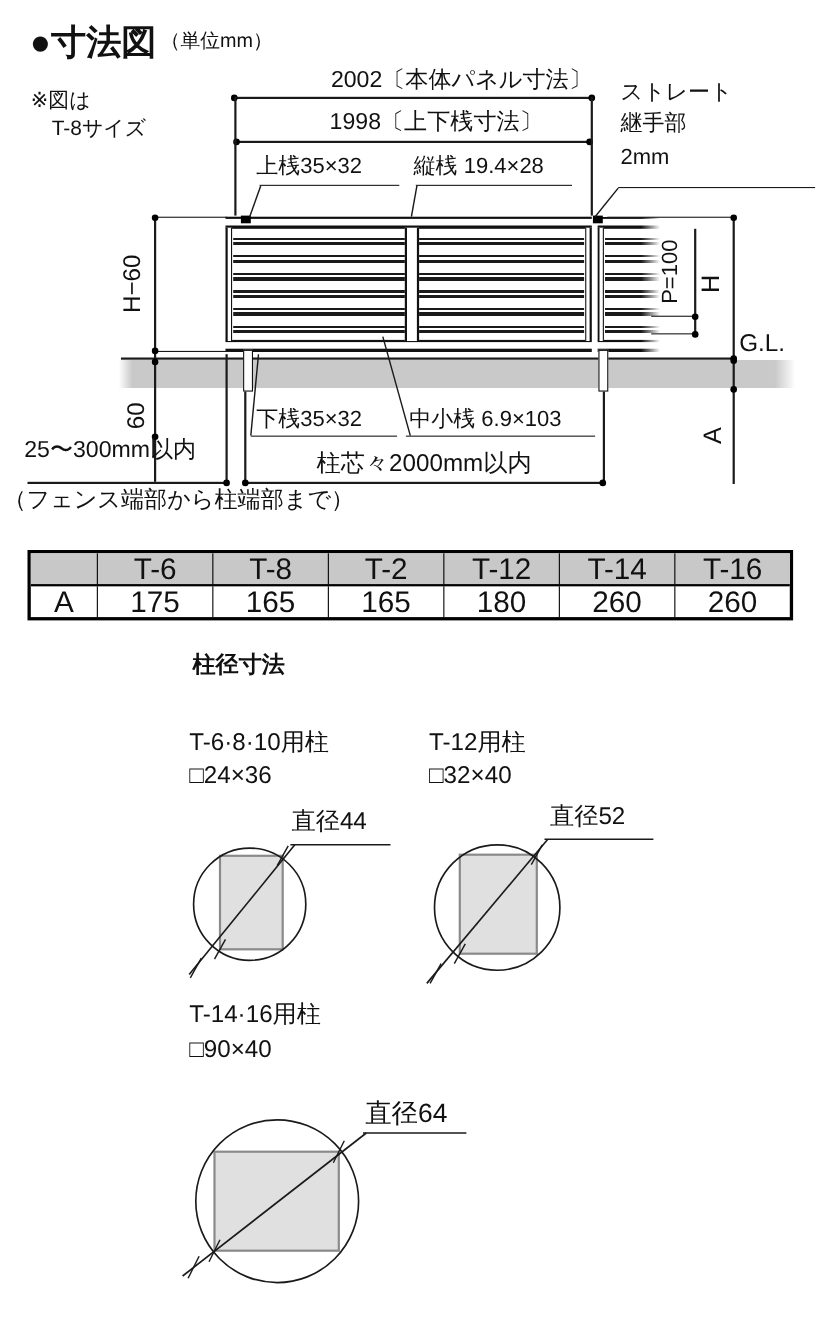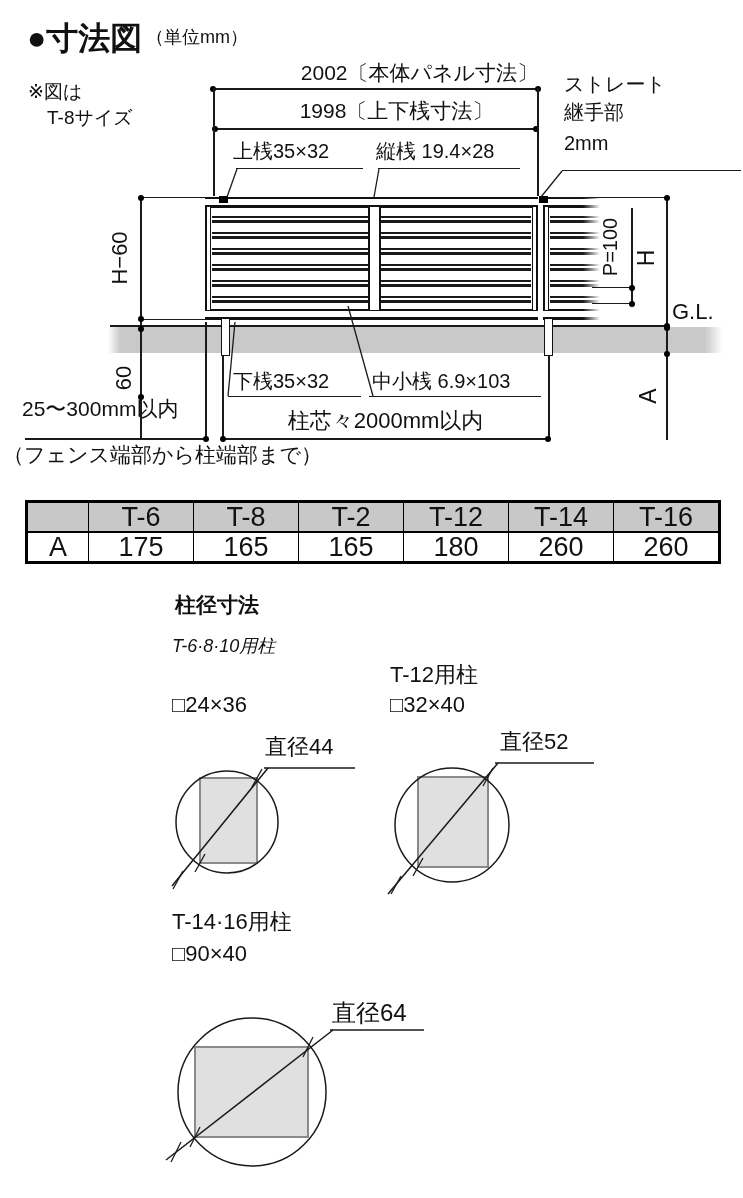--- a/index.html
+++ b/index.html
@@ -157,21 +157,21 @@
       <div class="td">165</div>
       <div class="td">165</div>
       <div class="td">180</div>
       <div class="td">260</div>
       <div class="td">260</div>
     </div>
   </div>
 
   <div class="t b" style="left:175px;top:592px;font-size:21px;">柱径寸法</div>
 
-  <div class="t" style="left:172px;top:635px;font-size:18px;font-style:italic;">T-6·8·10用柱</div>
+  <div class="t" style="left:172px;top:661px;font-size:22px;">T-6·8·10用柱</div>
   <div class="t" style="left:172px;top:691px;font-size:22px;">□24×36</div>
   <div class="t" style="left:390px;top:661px;font-size:22px;">T-12用柱</div>
   <div class="t" style="left:390px;top:691px;font-size:22px;">□32×40</div>
   <div class="t" style="left:265px;top:733px;font-size:22px;">直径44</div>
   <div class="t" style="left:500px;top:728px;font-size:22px;">直径52</div>
 
   <div class="t" style="left:172px;top:908px;font-size:22px;">T-14·16用柱</div>
   <div class="t" style="left:172px;top:940px;font-size:22px;">□90×40</div>
   <div class="t" style="left:332px;top:998px;font-size:24px;">直径64</div>
 

